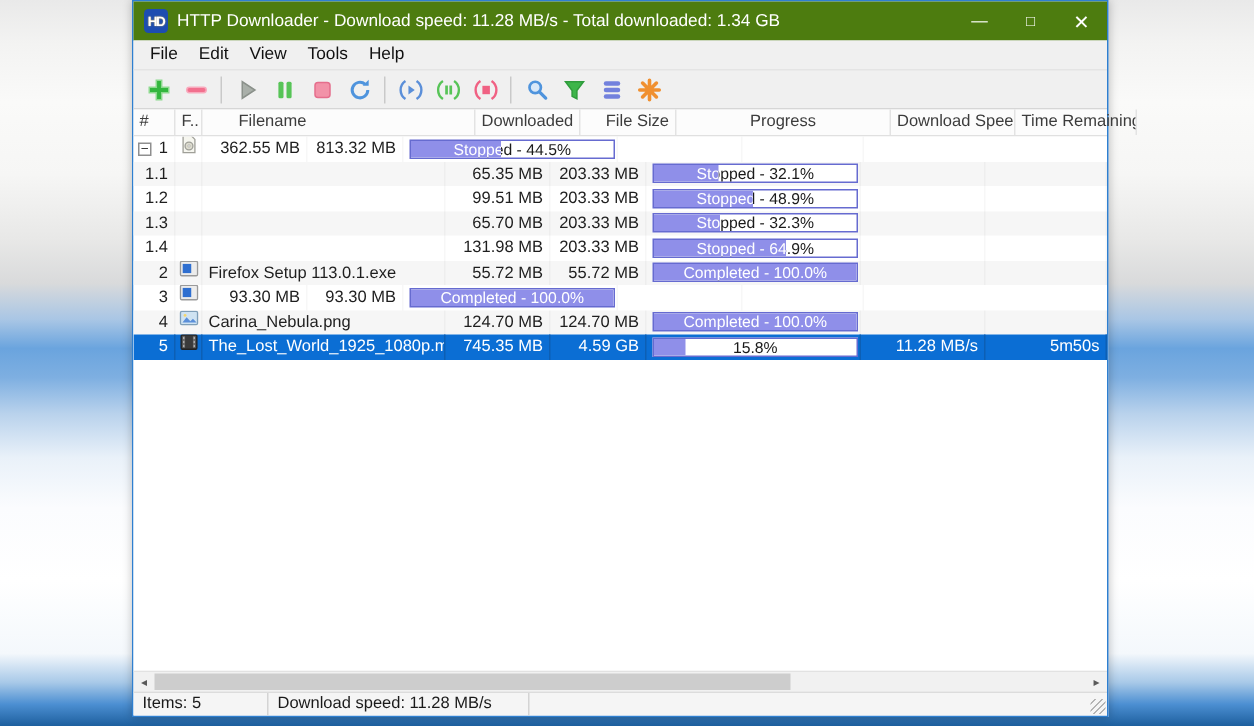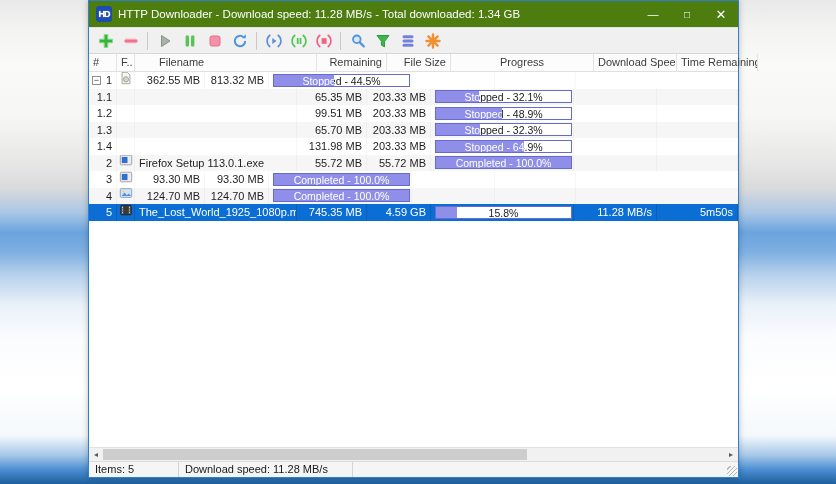--- a/index.html
+++ b/index.html
@@ -112,20 +112,27 @@
     <div class="titlebar">
       <span class="app-icon">HD</span>
       <span class="title-text">HTTP Downloader - Download speed: 11.28 MB/s - Total downloaded: 1.34 GB</span>
       <div class="win-controls">
         <span class="win-btn">—</span>
         <span class="win-btn max">□</span>
         <span class="win-btn close">✕</span>
       </div>
     </div>
 
+    <div class="menubar" id="menubar">
+        <span class="menu-item">File</span>
+        <span class="menu-item">Edit</span>
+        <span class="menu-item">View</span>
+        <span class="menu-item">Tools</span>
+        <span class="menu-item">Help</span>
+      </div>
     <div class="toolbar" id="toolbar">
         <span class="tool-btn">
           <span>
             <svg width="16" height="16" viewBox="0 0 16 16">
               <path d="M6.2 1.5h3.6v4.7h4.7v3.6H9.8v4.7H6.2V9.8H1.5V6.2h4.7z" fill="#33b63e" stroke="#8ed98f"></path>
             </svg>
           </span>
         </span>
         <span class="tool-btn">
           <span>
@@ -225,21 +232,21 @@
               <path d="M8 1.5v13M1.5 8h13M3.4 3.4l9.2 9.2M12.6 3.4L3.4 12.6" stroke="#f09030" stroke-width="2.4" stroke-linecap="round"></path>
             </svg>
           </span>
         </span>
       </div>
 
     <div class="lv-header" id="lv-header">
         <div class="hcell " style="width: 28px;">#</div>
         <div class="hcell " style="width: 18px;">F..</div>
         <div class="hcell " style="width: 162px; margin-left: 20px;">Filename</div>
-        <div class="hcell ar" style="width: 70px;">Remaining</div>
+        <div class="hcell ar" style="width: 70px;">Downloaded</div>
         <div class="hcell ar" style="width: 64px;">File Size</div>
         <div class="hcell ac" style="width: 143px;">Progress</div>
         <div class="hcell ar" style="width: 83px;">Download Speed</div>
         <div class="hcell ar" style="width: 81px;">Time Remaining</div>
       </div>
     <div class="lv-body" id="lv-body">
         <div class="lv-row">
           <div class="cell ar" style="width: 28px;"><span class="expand-box">−</span><span>1</span></div>
           <div class="cell ac" style="width: 18px; padding: 0px 1px;"><span class="file-icon"><svg width="14" height="14" viewBox="0 0 16 16">
                 <path d="M3.5 1.5h6l3 3v10h-9z" fill="#f6f6ef" stroke="#9f9f98"></path>
@@ -366,20 +373,21 @@
           <div class="cell ar" style="width: 83px;"></div>
           <div class="cell ar" style="width: 81px;"></div>
         </div>
         <div class="lv-row alt">
           <div class="cell ar" style="width: 28px;"><span>4</span></div>
           <div class="cell ac" style="width: 18px; padding: 0px 1px;"><span class="file-icon"><svg width="14" height="14" viewBox="0 0 16 16">
                 <rect x="1.5" y="3" width="13" height="10" rx="1" fill="#cfe3f2" stroke="#7f9fb8"></rect>
                 <path d="M3 11.5l3.2-4 2.8 3 2-2 2.8 3z" fill="#5b8fd9"></path>
                 <circle cx="5" cy="6" r="1.1" fill="#f5d66b"></circle>
               </svg></span></div>
+          <div class="cell" style="width: 162px;">Carina_Nebula.png</div>
           <div class="cell ar" style="width: 70px;">124.70 MB</div>
           <div class="cell ar" style="width: 64px;">124.70 MB</div>
           <div class="cell" style="width: 143px;">
             <div class="pbar">
               <span class="pbar-text">Completed - 100.0%</span>
               <div class="pbar-fill" style="width: 100%;">
                 <span class="pbar-text">Completed - 100.0%</span>
               </div>
             </div>
           </div>

